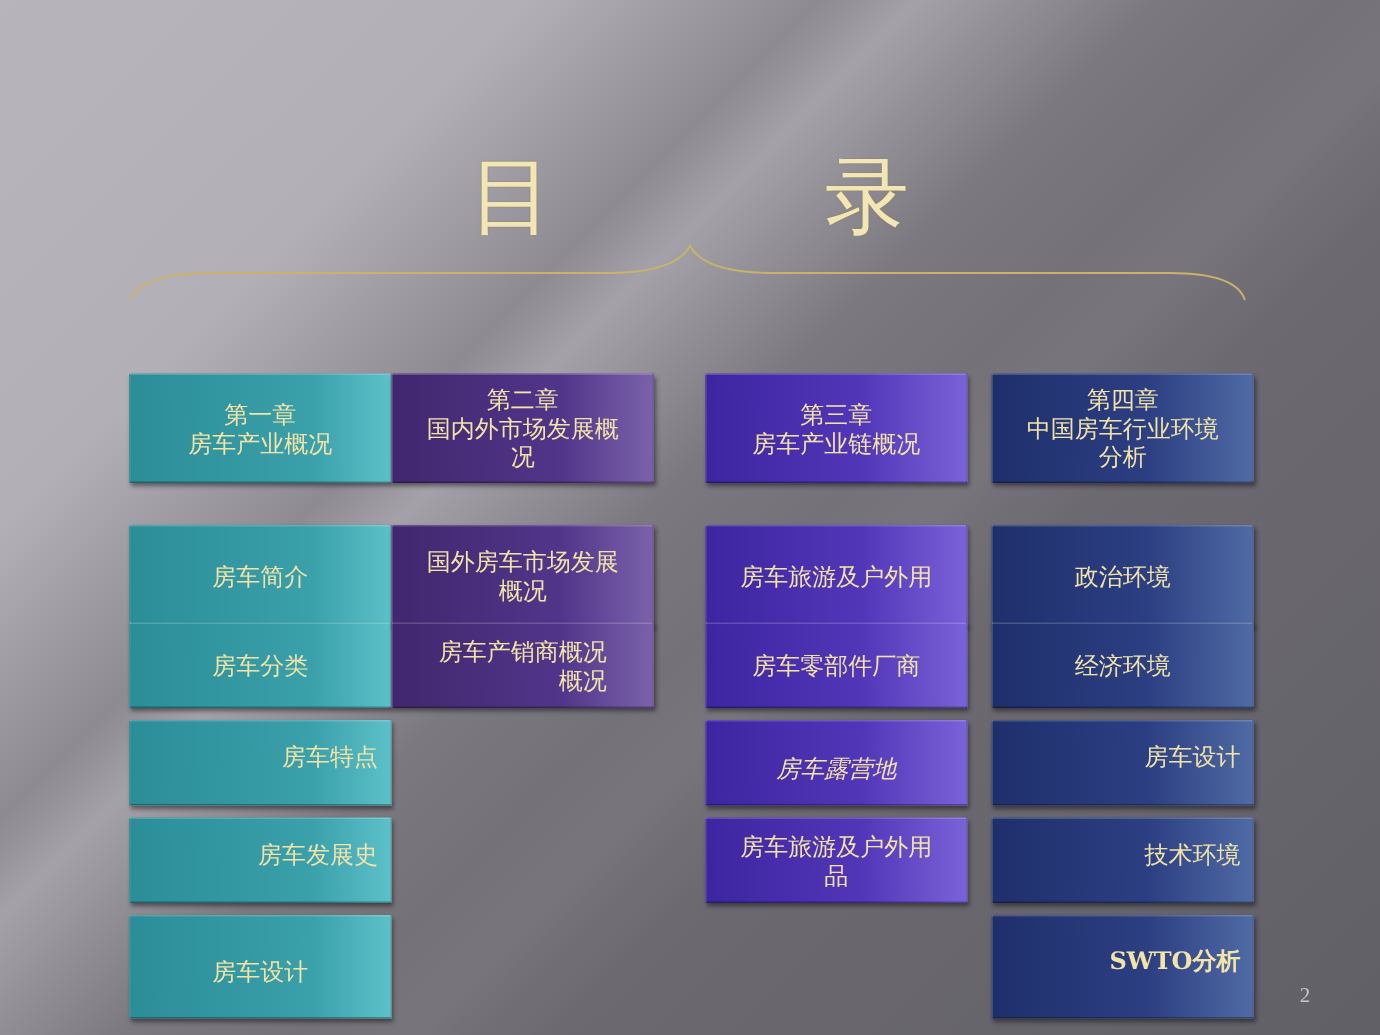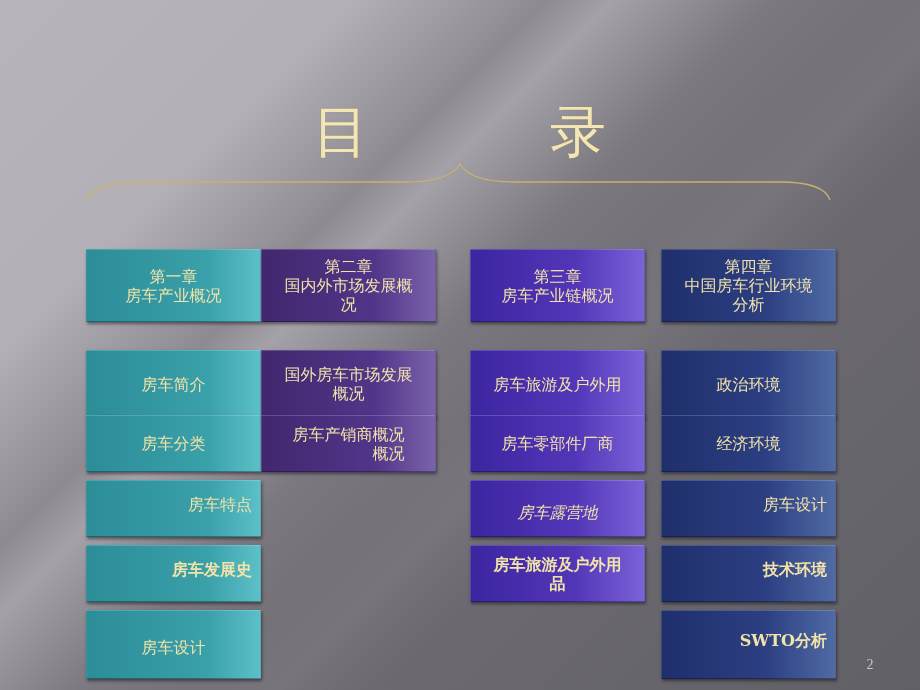--- a/index.html
+++ b/index.html
@@ -34,21 +34,21 @@
     padding: 0 8px; cursor: pointer; margin-top: 48px;
   }
   .c1 { left: 86px;  background: linear-gradient(90deg, #2b8d98 0%, #3aa0aa 70%, #5cc0c8 100%); }
   .c2 { left: 261px; background: linear-gradient(90deg, #41276e 0%, #51358a 65%, #7a62aa 100%); }
   .c3 { left: 470px; background: linear-gradient(90deg, #3d25a0 0%, #5236b8 60%, #7a62d8 100%); }
   .c4 { left: 661px; background: linear-gradient(90deg, #1f2f6c 0%, #2c3f82 60%, #4f6aa4 100%); }
   .hdr { top: 201px; height: 73px; }
   .r1 { top: 302px; height: 68px; }
   .r2 { top: 367px; height: 57px; text-align: right; }
   .r3 { top: 432px; height: 57px; }
-  .r4 { top: 497px; height: 57px; font-weight: bold; }
+  .r4 { top: 497px; height: 57px; }
   .r5 { top: 562px; height: 69px; }
   .low { padding-top: 8px; font-style: italic; }
   .high { padding-bottom: 8px; justify-content: flex-end; }
   .bold { font-family: "DejaVu Serif", "Liberation Serif", serif; font-weight: bold; }
   .lbl { white-space: pre-line; }
   .pagenum {
     position: absolute; left: 860px; top: 657px; width: 20px; text-align: center;
     color: #c8c6cc; font-size: 14px; font-family: "Liberation Serif", serif;
   }
 </style>

